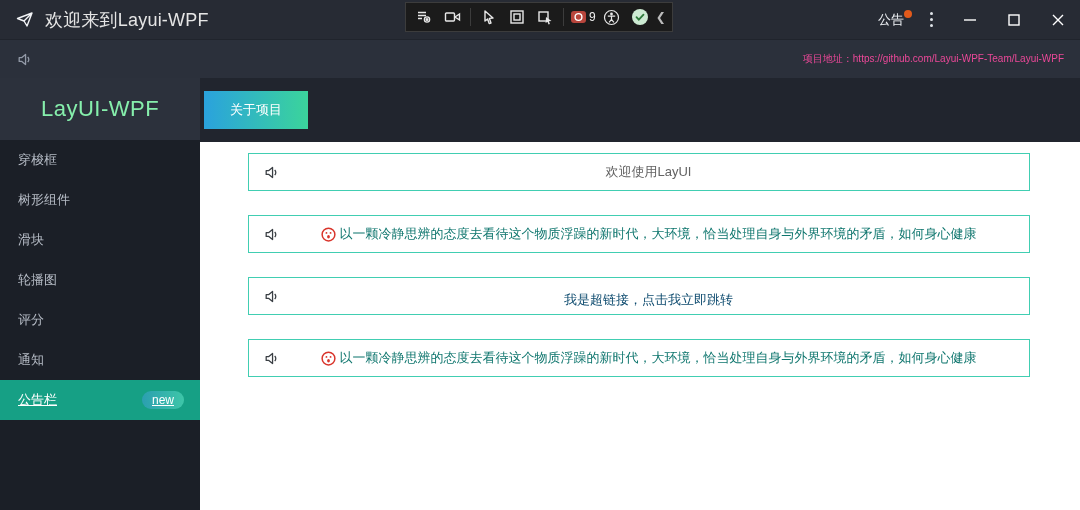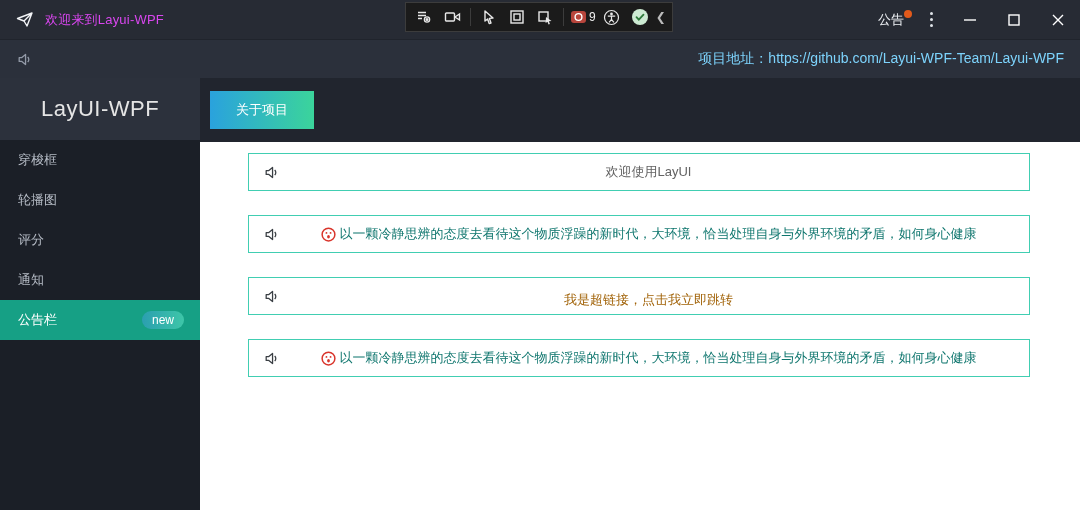--- a/index.html
+++ b/index.html
@@ -4,21 +4,21 @@
 <style>
   * { margin:0; padding:0; box-sizing:border-box; }
   html,body { width:1080px; height:510px; overflow:hidden; background:#111;
               font-family:"Liberation Sans","DejaVu Sans",sans-serif; }
   .window { position:relative; width:1080px; height:510px; background:#fff; }
 
   
   .titlebar { position:relative; height:40px; background:#272b34; display:flex;
               align-items:center; padding:0 0 0 14px; border-bottom:1px solid #20242c; }
   .app-logo { width:22px; height:22px; display:flex; align-items:center; justify-content:center; margin-right:9px; }
-  .app-title { color:#d946ef; font-size:13px; letter-spacing:.2px; }
+  .app-title { color:#e5e5e5; font-size:18px; letter-spacing:.2px; }
 
   .debug-toolbar { position:absolute; left:405px; top:2px; height:30px; background:#1b1b1b;
                    border:1px solid #3c3c3c; display:flex; align-items:center; gap:4px; padding:0 6px; }
   .dbg-icon { width:24px; height:24px; display:flex; align-items:center; justify-content:center; }
   .dbg-sep { width:1px; height:18px; background:#3c3c3c; margin:0 2px; }
   .record-badge { display:flex; align-items:center; gap:2px; }
   .record-badge .cnt { color:#eee; font-size:12px; }
   .chevron { color:#bbb; font-size:12px; }
 
   .titlebar-right { margin-left:auto; display:flex; align-items:center; height:40px; }
@@ -27,49 +27,49 @@
   .announce .dot { position:absolute; top:8px; right:2px; width:8px; height:8px;
                    border-radius:50%; background:#e25a1b; }
   .menu-dots { width:34px; height:40px; display:flex; flex-direction:column; gap:3px;
                align-items:center; justify-content:center; }
   .menu-dots i { width:3px; height:3px; border-radius:50%; background:#dfe3e8; }
   .win-btn { width:44px; height:40px; display:flex; align-items:center; justify-content:center; }
 
   
   .subbar { height:38px; background:#2b303b; display:flex; align-items:center; padding:0 16px; }
   .subbar .spk { color:#939aa8; display:flex; }
-  .project-url { margin-left:auto; color:#7dd3fc; font-size:14px; }
+  .project-url { margin-left:auto; color:#ec4899; font-size:10px; }
 
   
   .bodywrap { display:flex; height:432px; }
   .sidebar { width:200px; background:#1b1f27; display:flex; flex-direction:column; }
   .logo-area { height:62px; background:#2c313c; display:flex; align-items:center; justify-content:center; }
-  .logo-text { color:#e5e5e5; font-size:22px; letter-spacing:.5px; }
+  .logo-text { color:#86efac; font-size:22px; letter-spacing:.5px; }
   .nav { display:flex; flex-direction:column; }
   .nav-item { height:40px; display:flex; align-items:center; padding:0 16px 0 18px;
               color:#b6bcc6; font-size:13px; cursor:pointer; }
-  .nav-item.selected { background:#16a085; color:#fff; }
+  .nav-item.selected { background:#16a085; color:#fff;text-decoration:underline; }
   .nav-item .grow { flex:1; }
   .new-badge { background:linear-gradient(90deg,#2b9fb0,#3ec6a8); color:#fff; font-size:12px;
                padding:2px 10px; border-radius:10px; line-height:14px; }
 
   .content { flex:1; display:flex; flex-direction:column; background:#fff; }
-  .content-header { height:64px; background:#21252e; display:flex; align-items:center; padding-left:10px; }
+  .content-header { height:64px; background:#21252e; display:flex; align-items:center; padding-left:4px; }
   .tab-btn { border:none; color:#fff; font-size:13px; padding:10px 26px; cursor:pointer;
              background:linear-gradient(90deg,#2aa2dd,#3bd49b); }
   .content-body { flex:1; padding:11px 50px 0 48px; background:#fff; }
 
   .notice { height:38px; border:1px solid #41ceb2; background:#fff; display:flex;
             align-items:center; padding:0 12px 0 14px; margin-bottom:24px; }
   .notice .spk { color:#3a3f44; display:flex; }
   .notice .msg { flex:1; display:flex; align-items:center; justify-content:center;
                  gap:4px; font-size:13px; white-space:nowrap; overflow:hidden; }
   .notice.type-plain .msg-text { color:#636363; }
   .notice.type-emoji .msg-text { color:#0f766e; }
-  .notice.type-link  .msg-text { color:#a16207; cursor:pointer;margin-top:8px; }
+  .notice.type-link  .msg-text { color:#0c4a6e; cursor:pointer;margin-top:8px; }
   .emoji { display:flex; }
 </style>
 </head>
 <body>
 
 <div class="window">
 
   <div class="titlebar">
     <span class="app-logo">
       <svg width="20" height="20" viewBox="0 0 20 20">
@@ -178,20 +178,30 @@
       <div class="logo-area">
         <span class="logo-text">LayUI-WPF</span>
       </div>
       <nav class="nav">
           <div class="nav-item">
     <span>穿梭框</span>
     <span class="grow"></span>
 
   </div>
           <div class="nav-item">
+    <span>树形组件</span>
+    <span class="grow"></span>
+
+  </div>
+          <div class="nav-item">
+    <span>滑块</span>
+    <span class="grow"></span>
+
+  </div>
+          <div class="nav-item">
     <span>轮播图</span>
     <span class="grow"></span>
 
   </div>
           <div class="nav-item">
     <span>评分</span>
     <span class="grow"></span>
 
   </div>
           <div class="nav-item">

